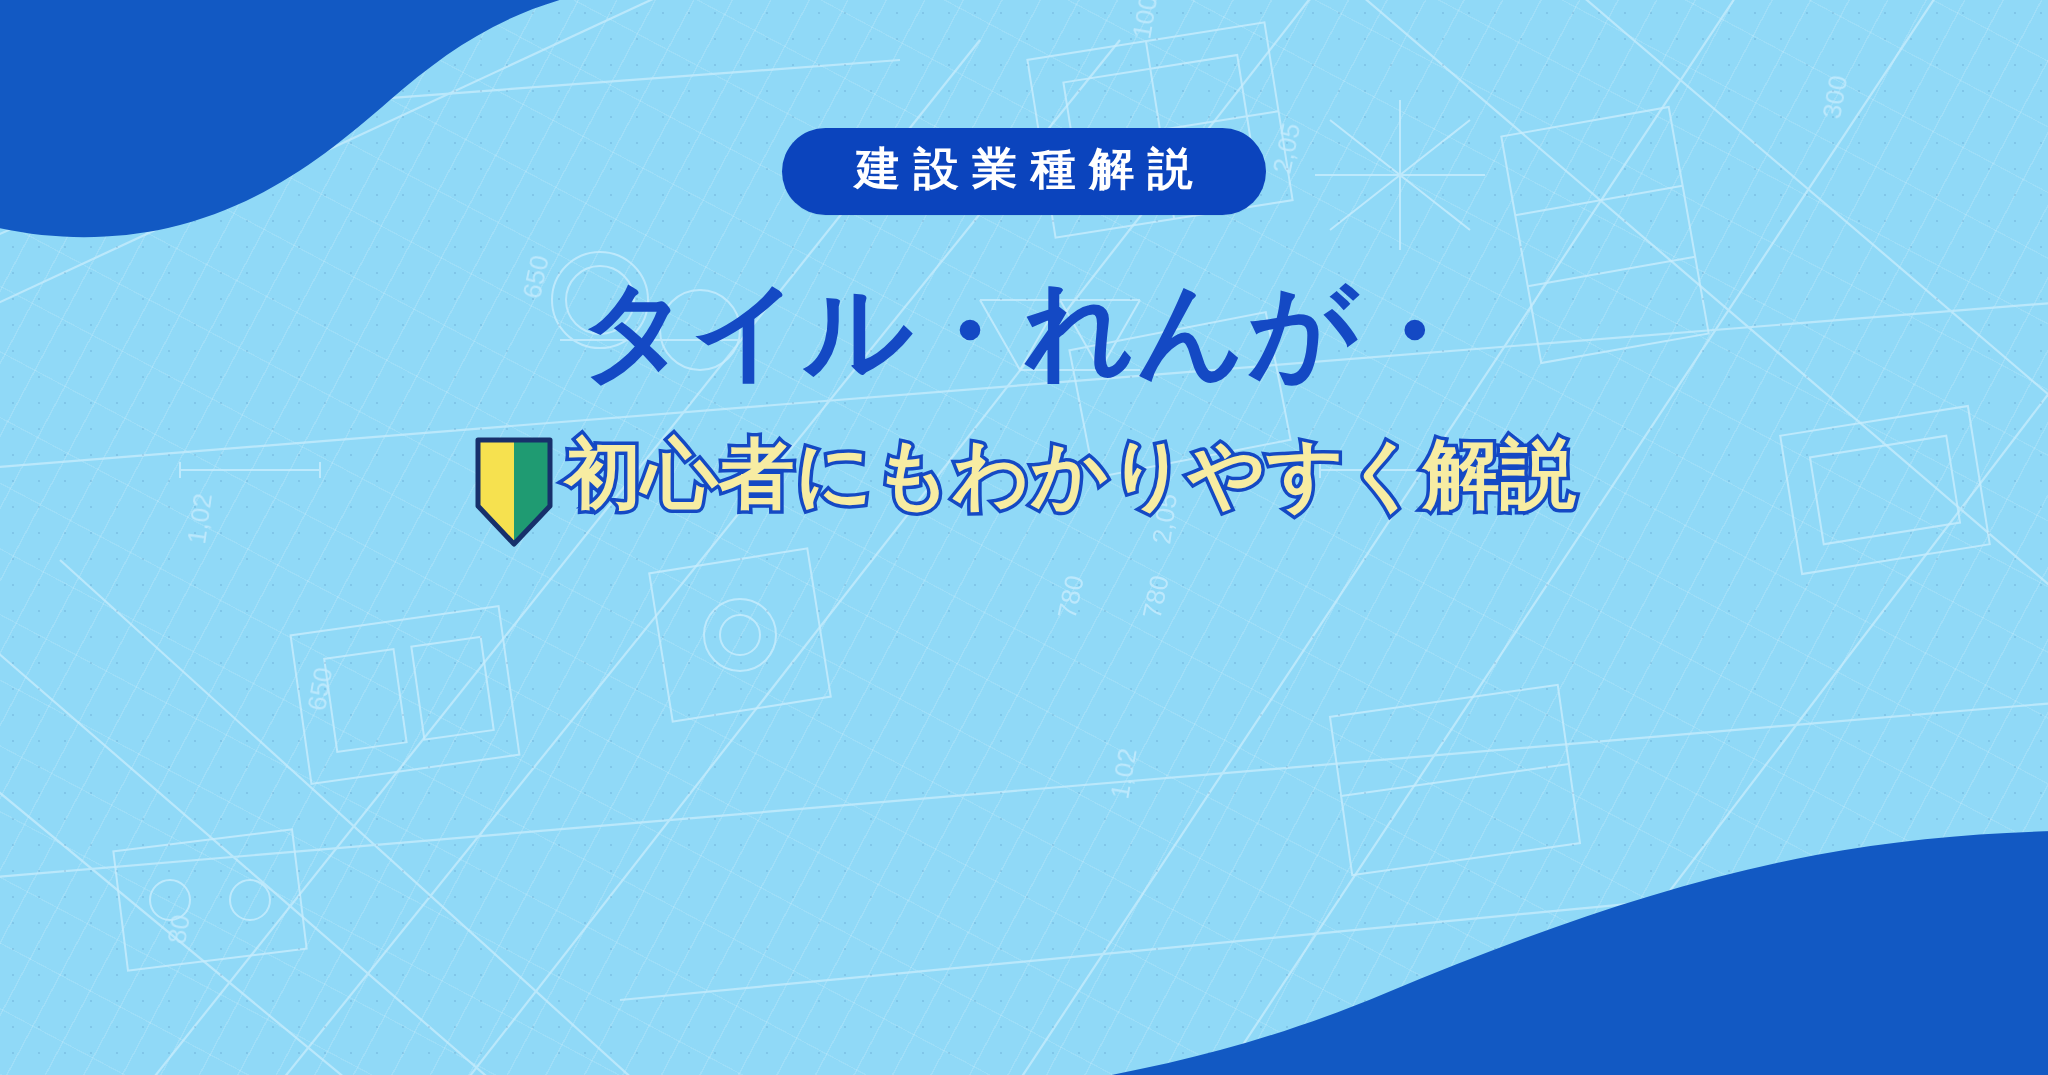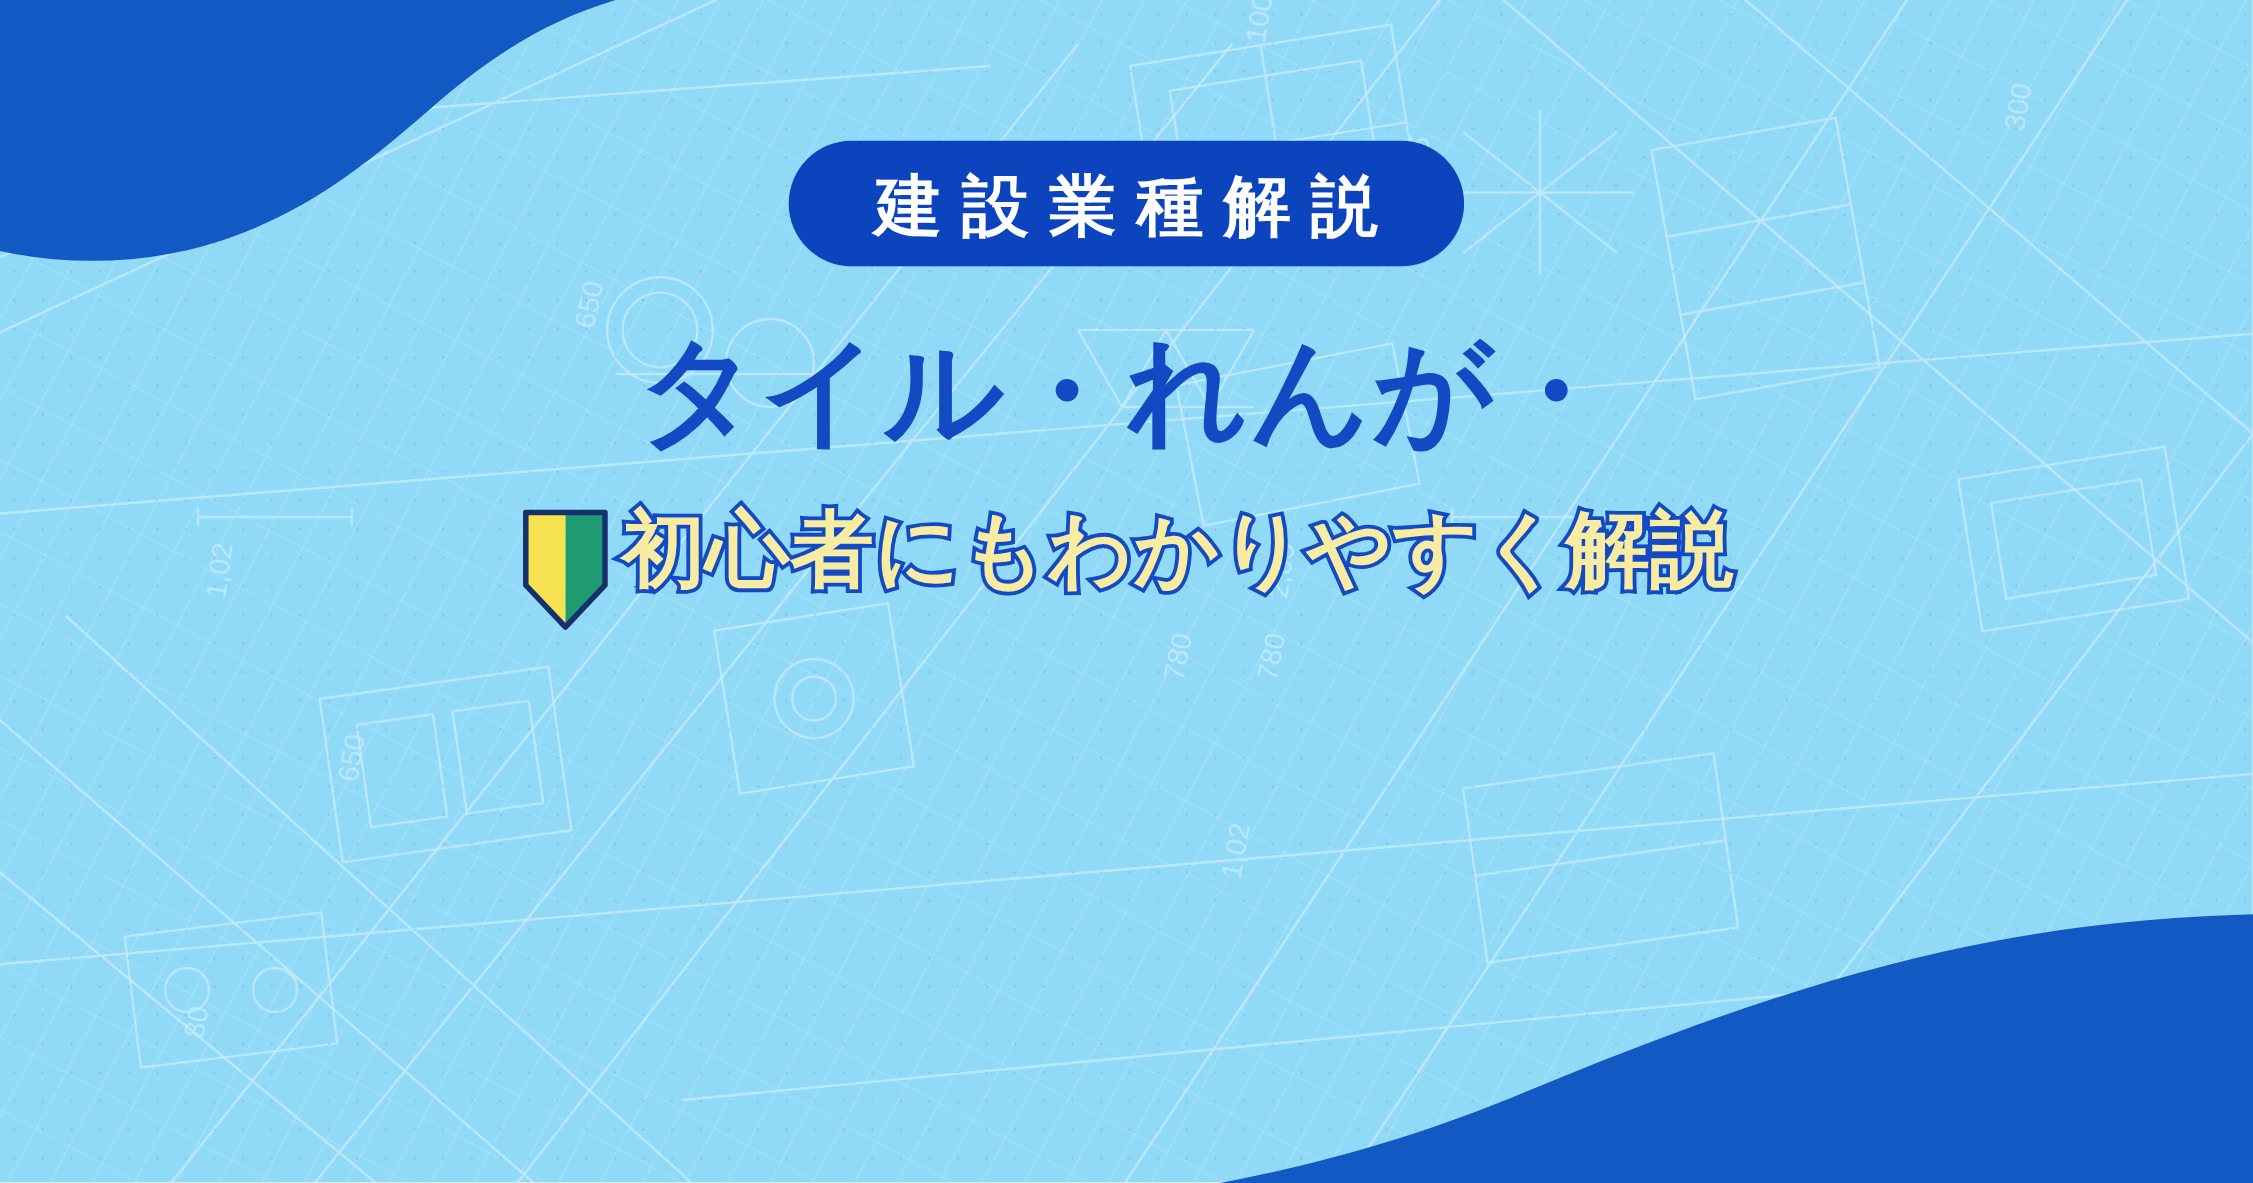--- a/index.html
+++ b/index.html
@@ -49,40 +49,39 @@
     position:absolute; inset:0;
     display:flex; flex-direction:column;
     align-items:center;
     padding-top:128px;
   }
 
   .badge{
     background:#0b44bd;
     color:#ffffff;
     border-radius:999px;
-    padding:27px 60px 23px 60px;
-    font-size:61px;
+    padding:17px 60px 23px 60px;
+    font-size:45px;
     font-weight:bold;
     letter-spacing:.30em;
     text-indent:.30em;
     line-height:1.05;
     white-space:nowrap;
     box-shadow:0 1px 0 rgba(0,0,0,.04);
   }
 
   .title{
     margin-top:46px;
     color:#1449c4;
     font-weight:bold;
     font-size:108px;
     line-height:1.30;
     text-align:center;
     letter-spacing:.012em;
     white-space:nowrap;
-    font-family:Liberation Serif, serif;
   }
   .title .ln{ display:block; }
   .title .ln2{ font-size:116px; letter-spacing:-0.004em; }
 
   .subtitle-row{
     margin-top:30px;
     display:flex;
     align-items:flex-start;
     gap:8px;
     white-space:nowrap;

